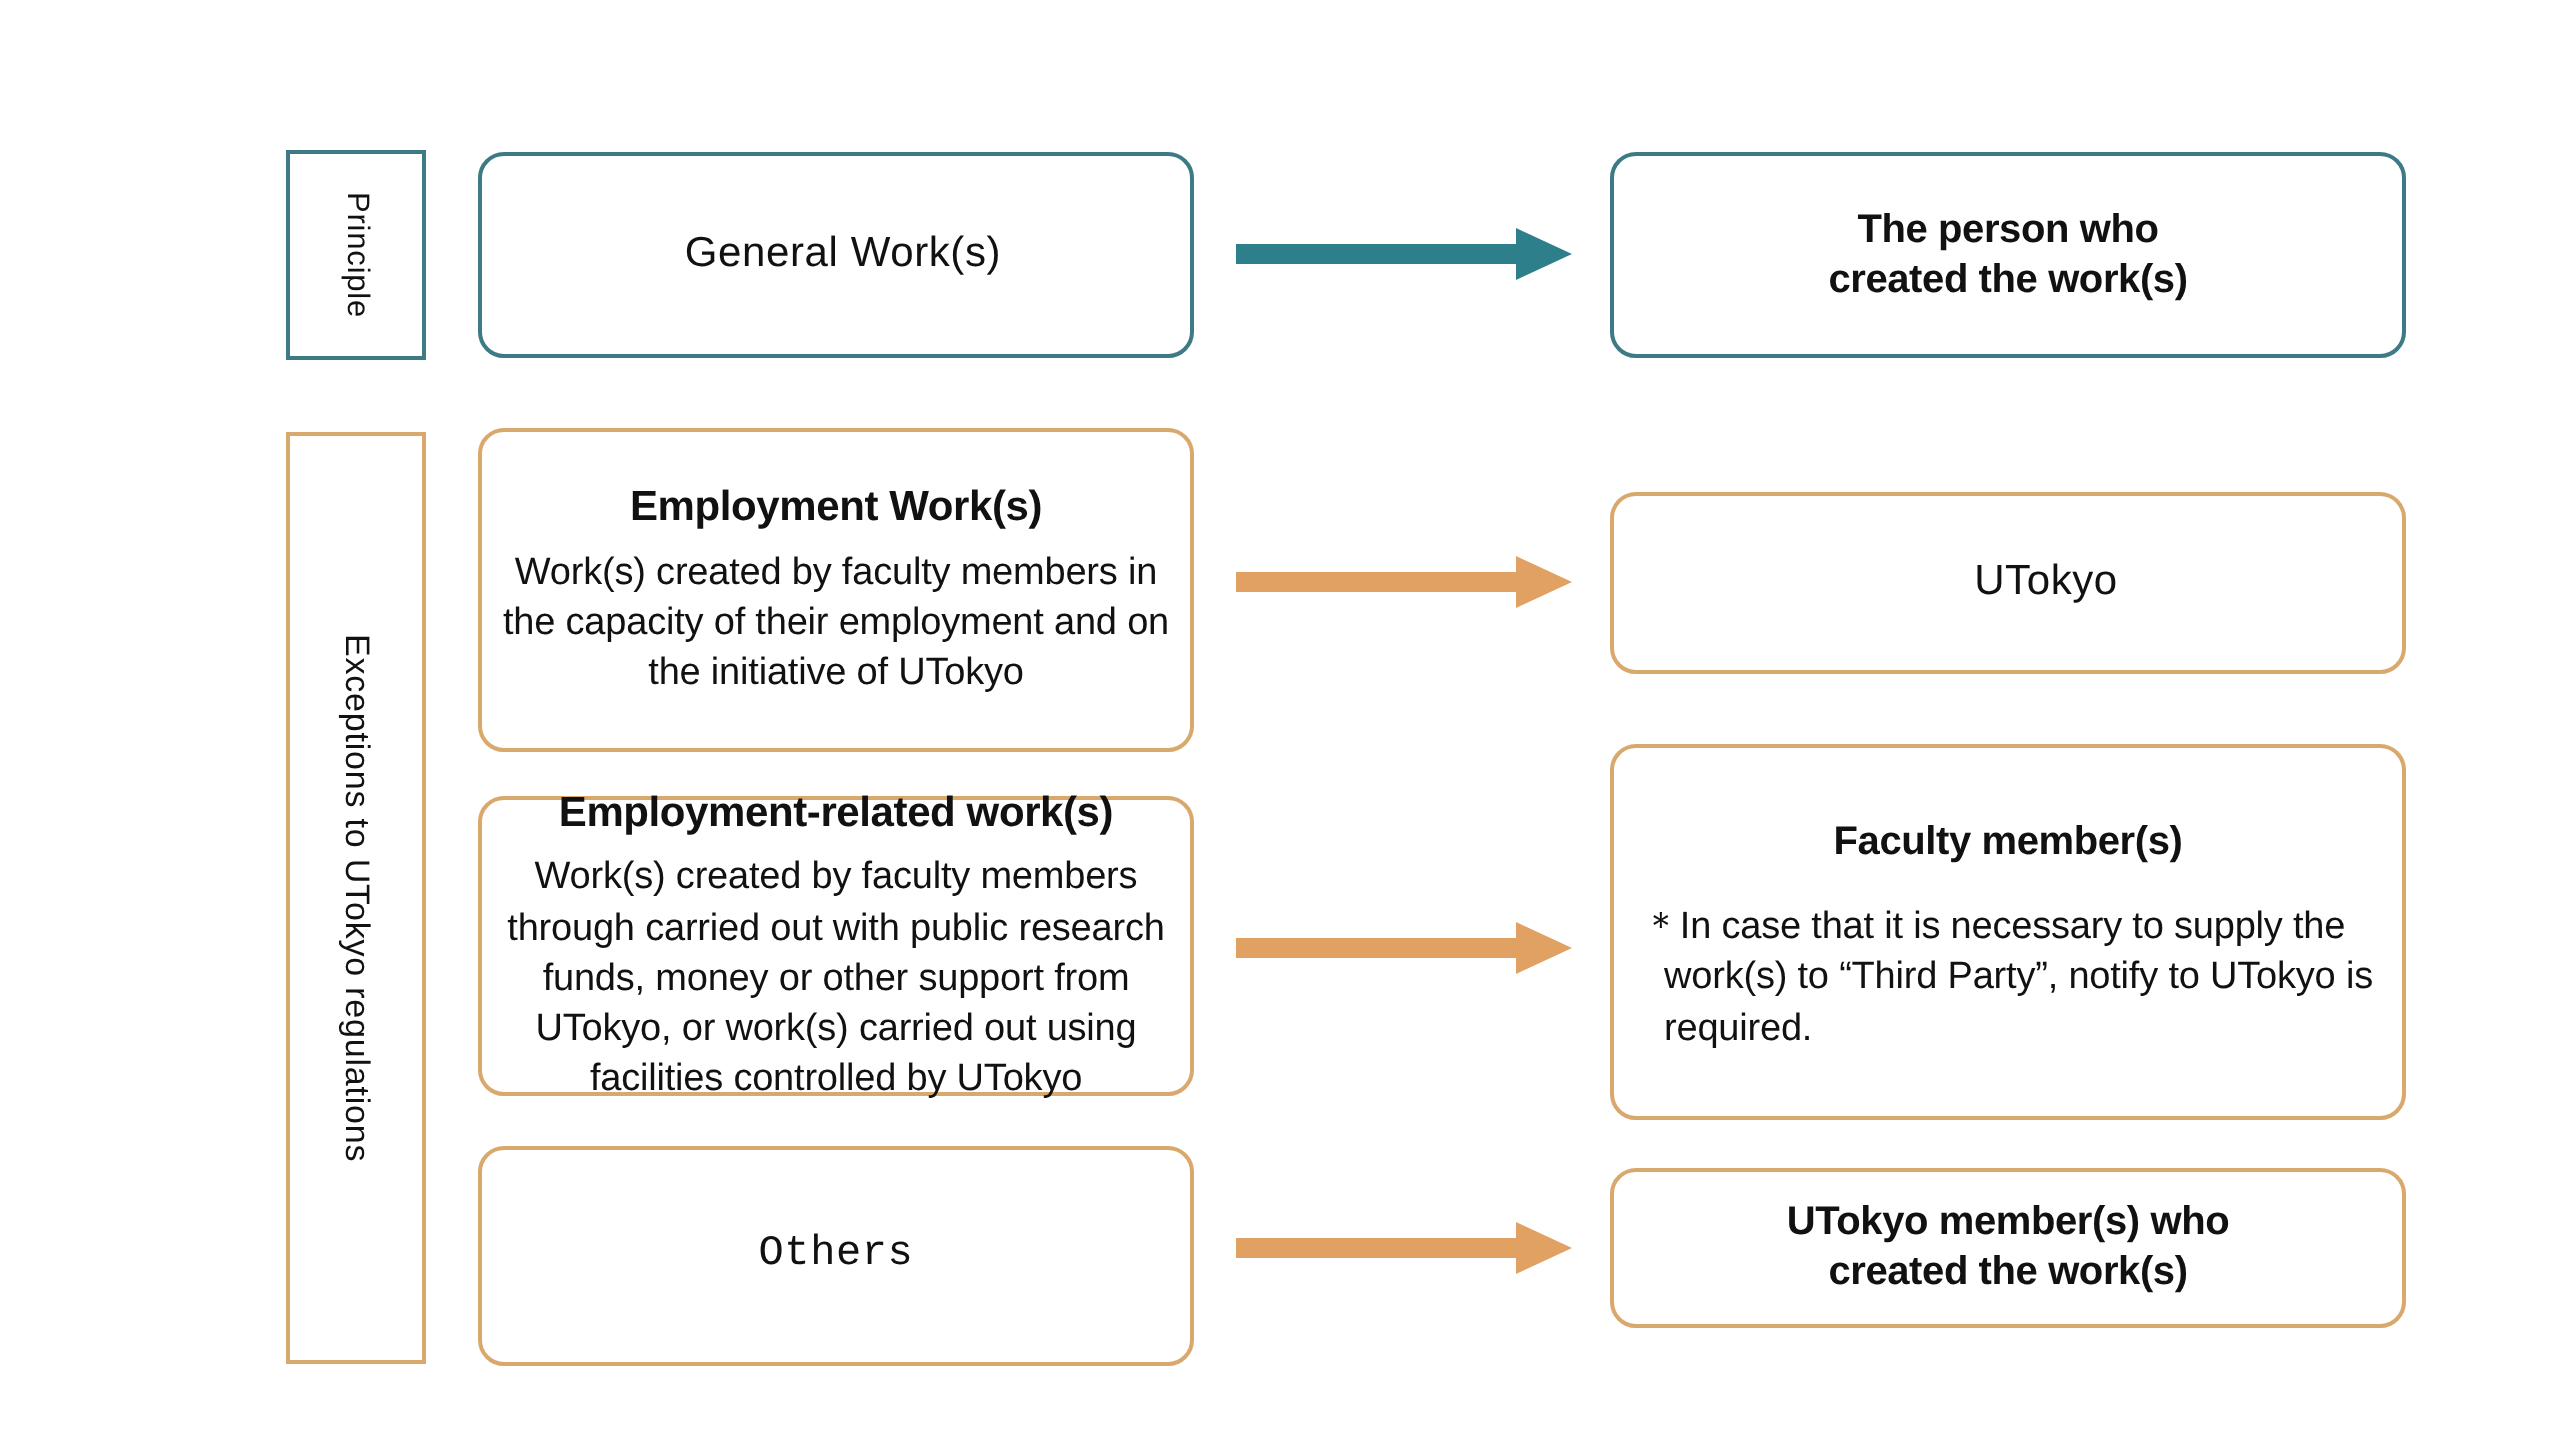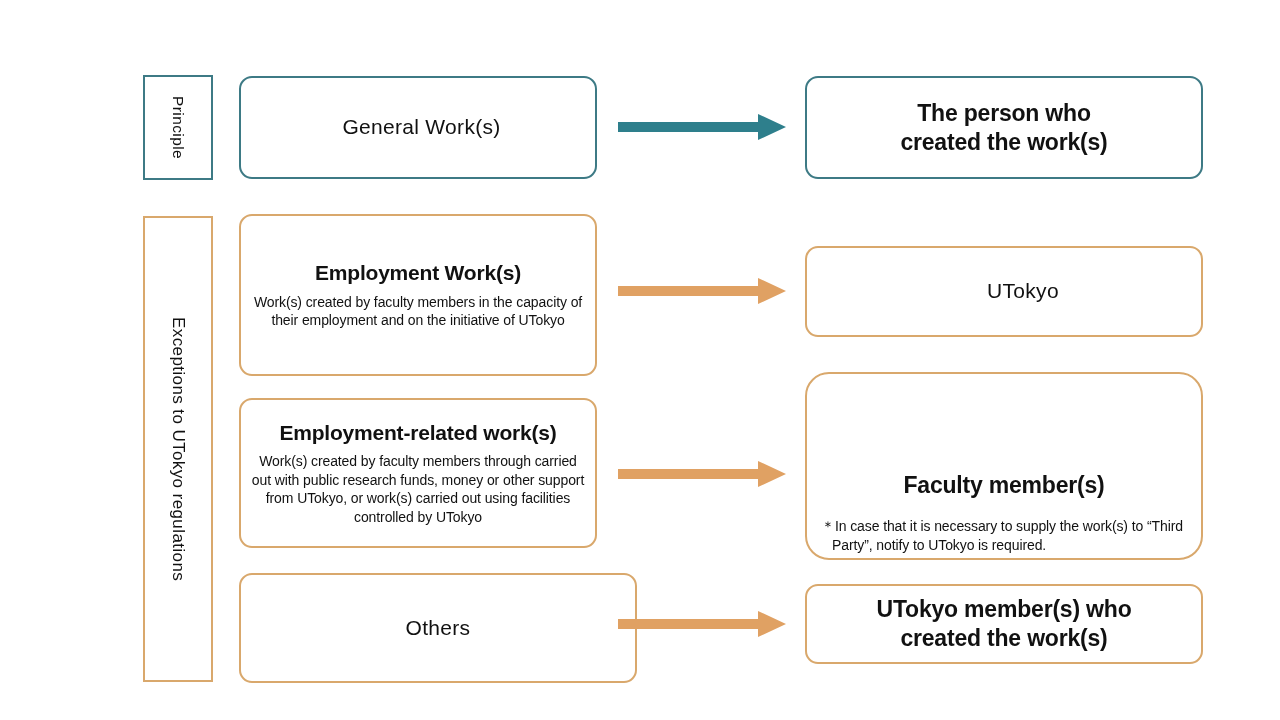--- a/index.html
+++ b/index.html
@@ -61,37 +61,37 @@
     flex-direction: column;
     align-items: center;
     justify-content: center;
     text-align: center;
     padding: 4px 10px;
   }
   .box.teal   { border: 2px solid #3d7a85; }
   .box.orange { border: 2px solid #d9a86c; }
 
   .box-title {
-    font-size: 23px;
+    font-size: 20px;
     font-weight: bold;
     line-height: 1.25;
     letter-spacing: -0.2px;
   }
   .box-title.plain {
     font-weight: normal;
     font-size: 21px;
     letter-spacing: 0.3px;
   }
   .box-title.big-bold {
     font-size: 21px;
     font-weight: bold;
     letter-spacing: -0.2px;
   }
   .box-body {
-    font-size: 14px;
+    font-size: 19px;
     line-height: 1.32;
     margin-top: 6px;
     letter-spacing: -0.1px;
   }
   .box-body.left {
     text-align: left;
     align-self: stretch;
     padding-left: 4px;
     margin-top: 17px;
   }
@@ -99,21 +99,21 @@
     display: block;
     text-indent: -11px;
     padding-left: 11px;
     margin-bottom: 0px;
   }
 
   
   .b-general   { left: 239px; top: 76px;  width: 358px; height: 103px; padding-left: 17px; }
   .b-emp       { left: 239px; top: 214px; width: 358px; height: 162px; align-items: center; }
   .b-emprel    { left: 239px; top: 398px; width: 358px; height: 150px; }
-  .b-others    { left: 239px; top: 573px; width: 398px; height: 110px; }
+  .b-others    { left: 239px; top: 573px; width: 358px; height: 110px; font-family: Liberation Mono, monospace; }
 
   
   .b-person    { left: 805px; top: 76px;  width: 398px; height: 103px; }
   .b-utokyo    { left: 805px; top: 246px; width: 398px; height: 91px; padding-left: 48px;  }
   .b-faculty   { left: 805px; top: 372px; width: 398px; height: 188px; }
   .b-facwho    { left: 805px; top: 584px; width: 398px; height: 80px;  }
 
   
   .arrow {
     position: absolute;
@@ -166,21 +166,21 @@
 
   <div class="box orange b-emprel">
     <div class="box-title big-bold">Employment-related work(s)</div>
     <div class="box-body">Work(s) created by faculty members through carried out with public research funds, money or other support from UTokyo, or work(s) carried out using facilities controlled by UTokyo</div>
   </div>
 
   <svg class="arrow a3" viewBox="0 0 168 26" preserveAspectRatio="none">
     <path d="M0,8 L140,8 L140,0 L168,13 L140,26 L140,18 L0,18 Z" fill="#e0a163"></path>
   </svg>
 
-  <div class="box orange b-faculty" style="justify-content:flex-end; padding-top:8px;border-radius:24px;">
+  <div class="box orange b-faculty" style="justify-content:center; padding-top:8px;">
     <div class="box-title">Faculty member(s)</div>
     <div class="box-body left">
       <span class="note">＊In case that it is necessary to supply the work(s) to “Third Party”, notify to UTokyo is required.</span>
     </div>
   </div>
 
   <div class="box orange b-others">
     <div class="box-title plain">Others</div>
   </div>
 

